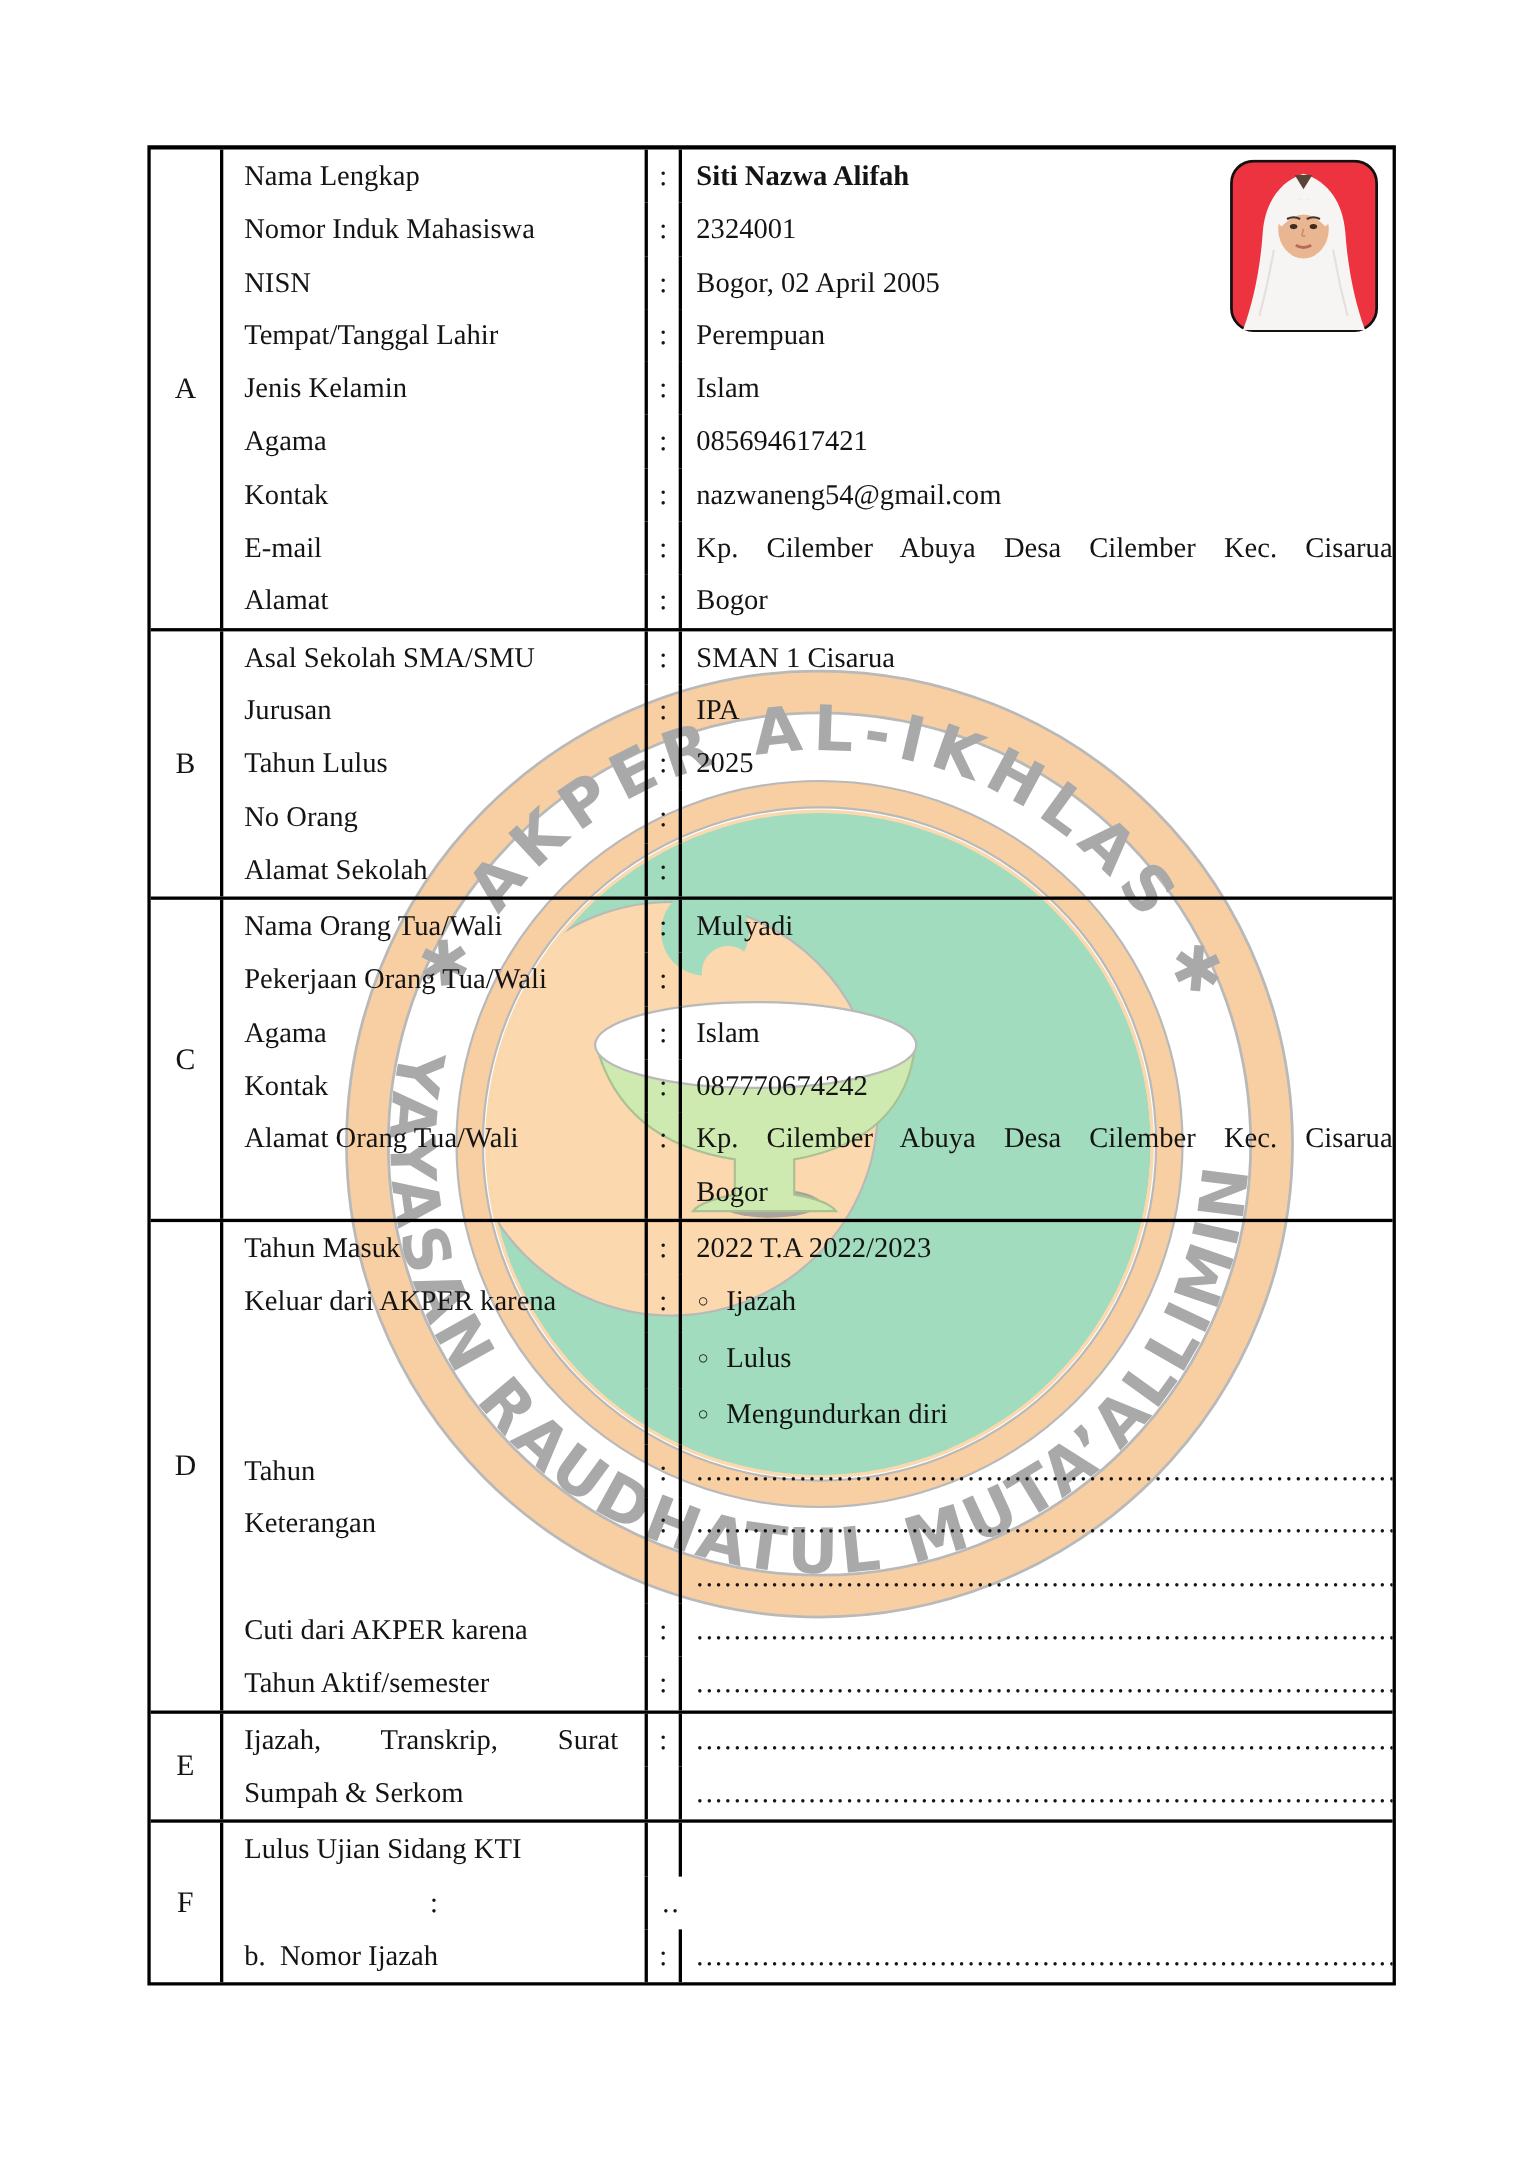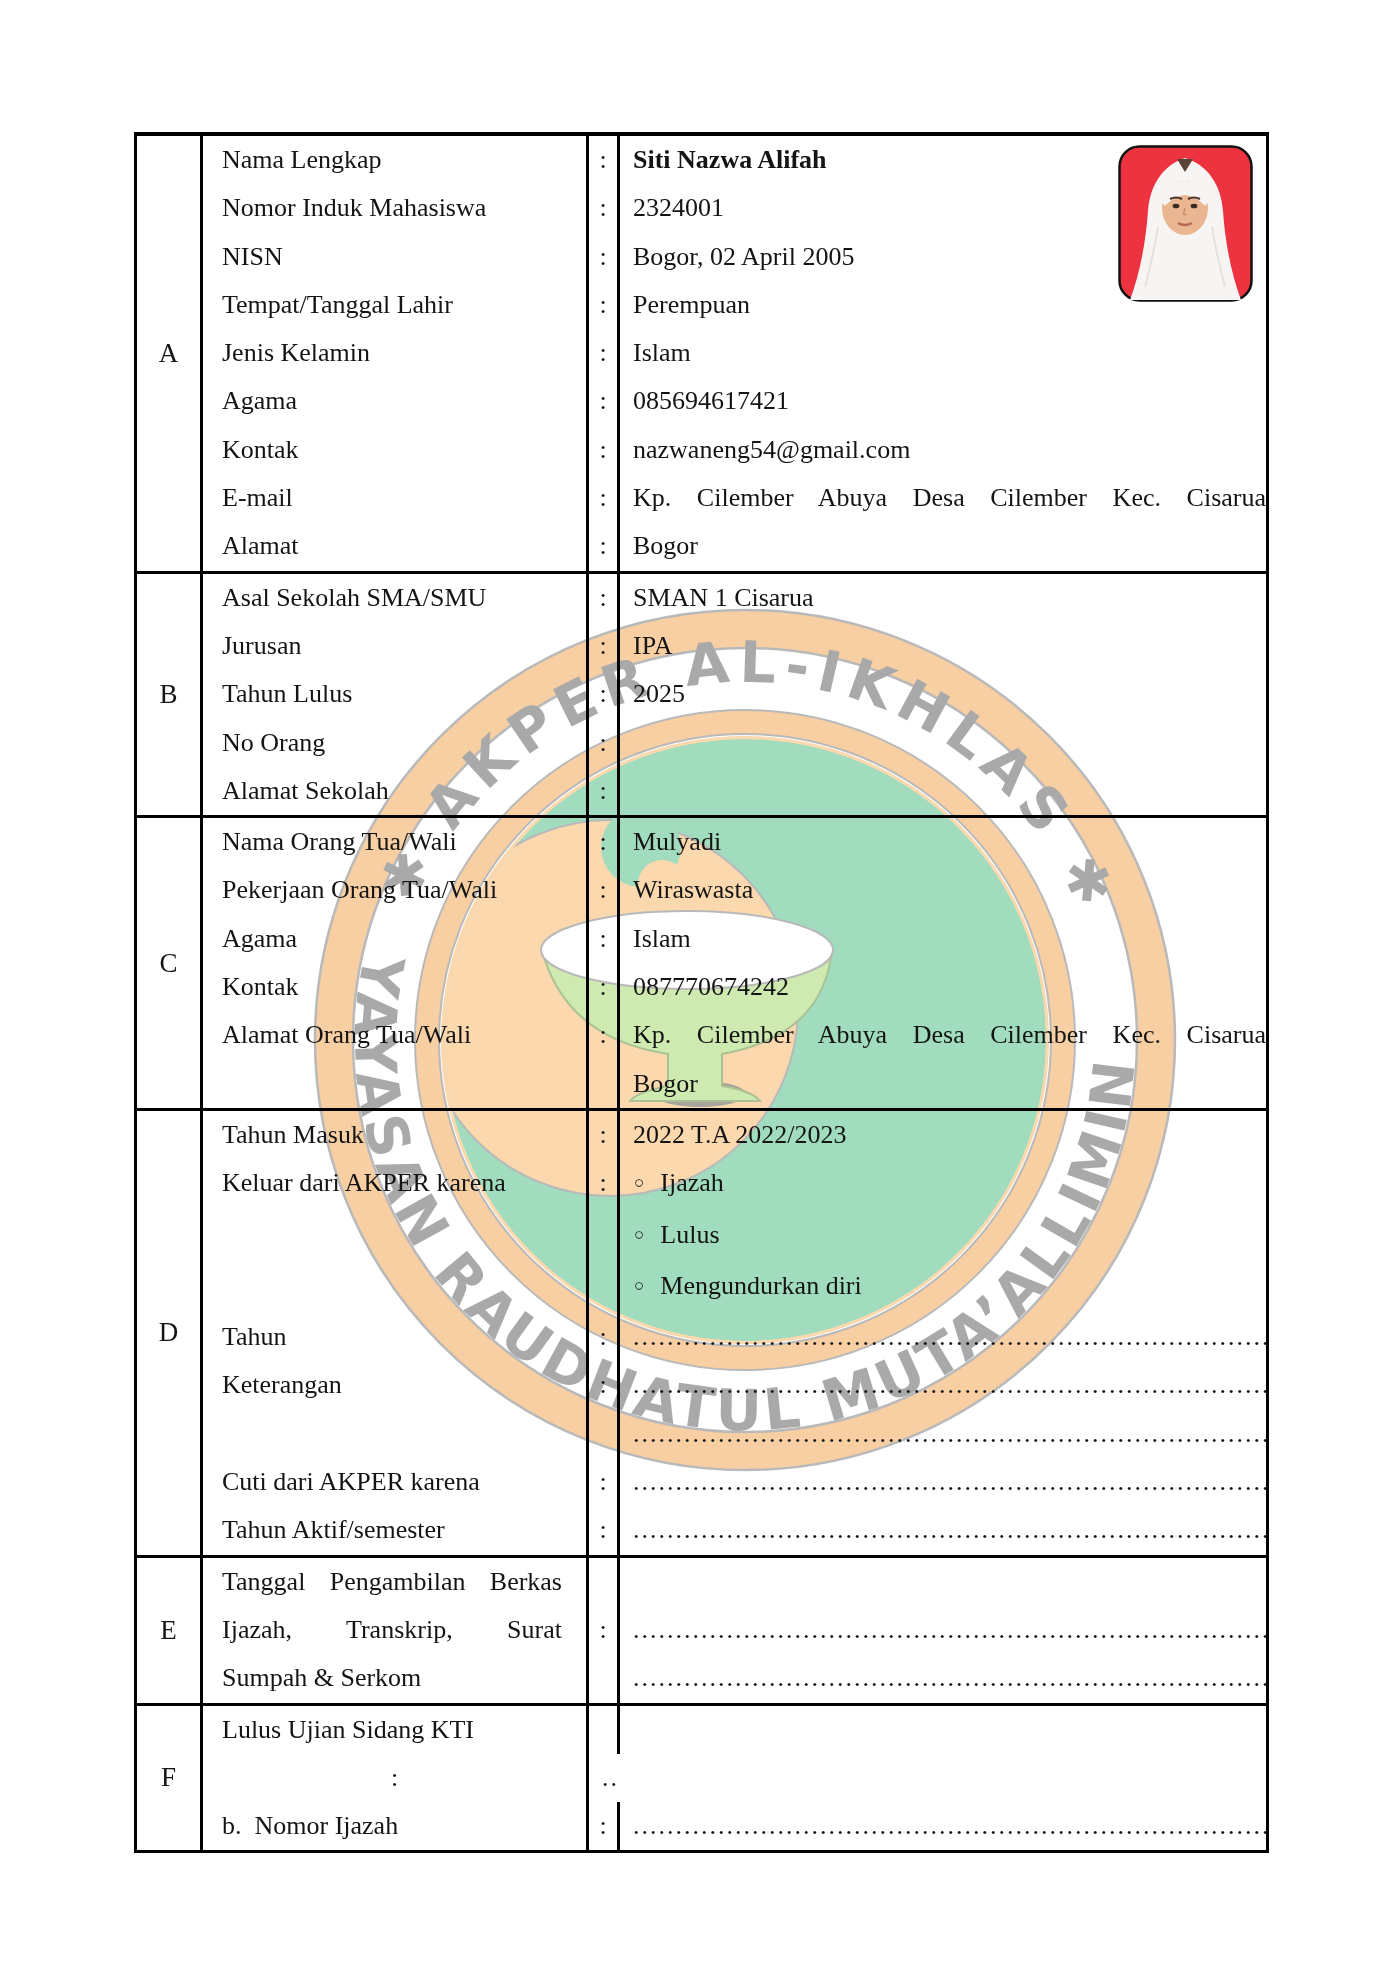--- a/index.html
+++ b/index.html
@@ -162,21 +162,20 @@
           <div class="letter-cell">C</div>
           <div class="rows-cell">
             <div class="row">
               <div class="cell label">Nama Orang Tua/Wali</div>
               <div class="cell colon">:</div>
               <div class="cell value">Mulyadi</div>
             </div>
             <div class="row">
               <div class="cell label">Pekerjaan Orang Tua/Wali</div>
               <div class="cell colon">:</div>
-              <div class="cell value">Wiraswasta</div>
             </div>
             <div class="row">
               <div class="cell label">Agama</div>
               <div class="cell colon">:</div>
               <div class="cell value">Islam</div>
             </div>
             <div class="row">
               <div class="cell label">Kontak</div>
               <div class="cell colon">:</div>
               <div class="cell value">087770674242</div>
@@ -240,21 +239,20 @@
               <div class="cell label">Tahun Aktif/semester</div>
               <div class="cell colon">:</div>
               <div class="cell value dotfill">..........................................................................................................................................</div>
             </div>
           </div>
         </div>
         <div class="section">
           <div class="letter-cell">E</div>
           <div class="rows-cell">
             <div class="row">
-              <div class="cell label justify">Tanggal Pengambilan Berkas</div>
               <div class="cell colon"></div>
               <div class="cell value"></div>
             </div>
             <div class="row">
               <div class="cell label justify">Ijazah, Transkrip, Surat</div>
               <div class="cell colon">:</div>
               <div class="cell value dotfill">..........................................................................................................................................</div>
             </div>
             <div class="row">
               <div class="cell label">Sumpah &amp; Serkom</div>

